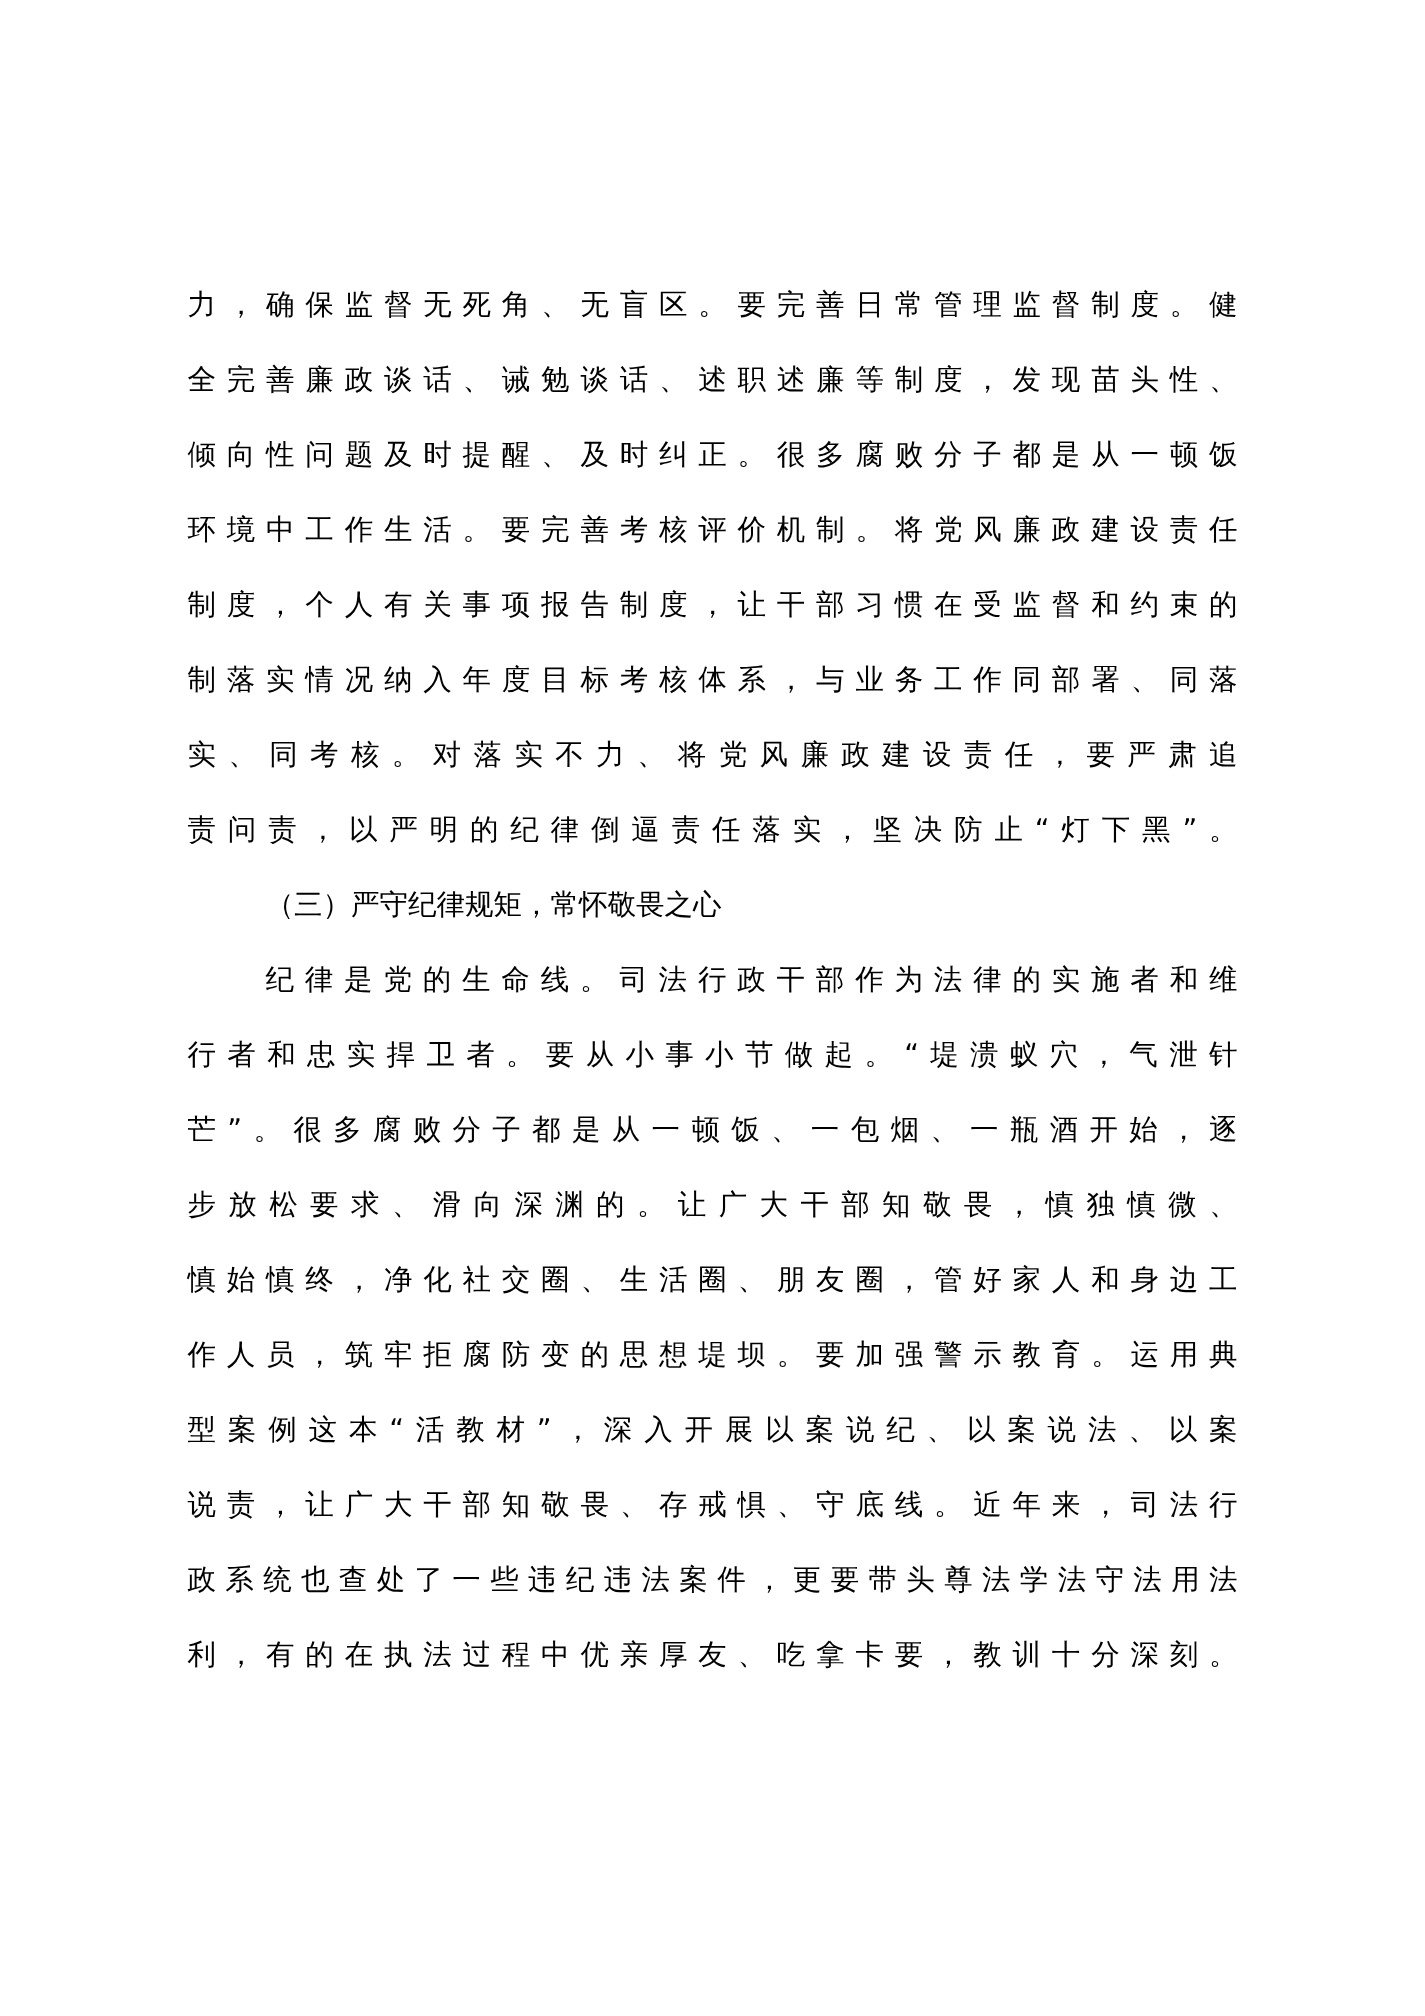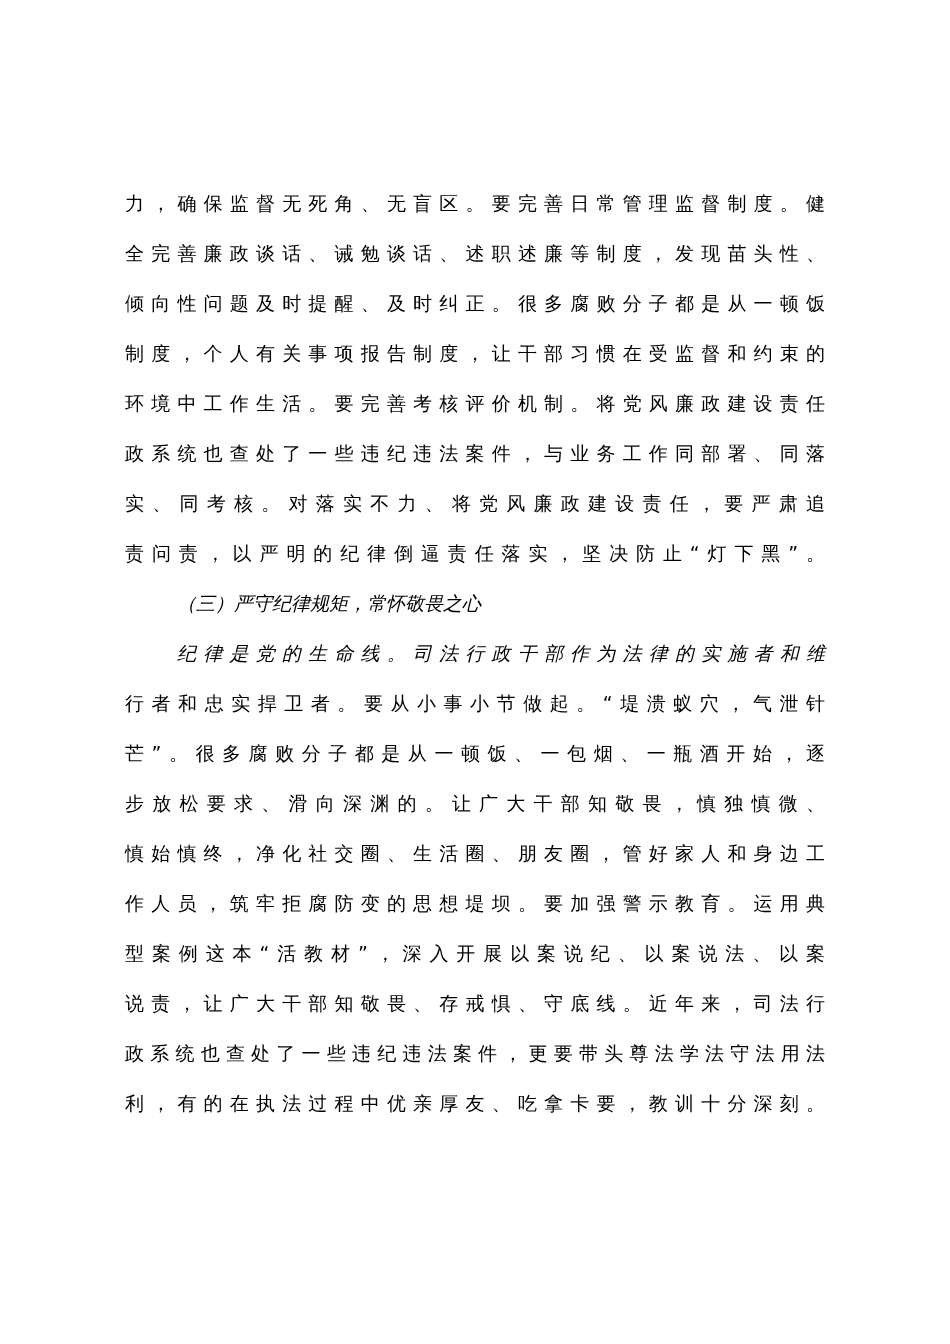--- a/index.html
+++ b/index.html
@@ -34,38 +34,37 @@
   
   .line.j {
     text-align: justify;
     text-align-last: justify;
     -moz-text-align-last: justify;
     text-justify: inter-character;
   }
   
   .line.ind {
     padding-left: 52px;
-    font-style: italic;
   }
   .line.h {
     text-align: left;
   }
 </style>
 </head>
 <body>
 
 <div class="page">
   <div class="doc-body">
 
     <div class="line j">力，确保监督无死角、无盲区。要完善日常管理监督制度。健</div>
     <div class="line j">全完善廉政谈话、诫勉谈话、述职述廉等制度，发现苗头性、</div>
     <div class="line j">倾向性问题及时提醒、及时纠正。很多腐败分子都是从一顿饭</div>
+    <div class="line j">环境中工作生活。要完善考核评价机制。将党风廉政建设责任</div>
     <div class="line j">制度，个人有关事项报告制度，让干部习惯在受监督和约束的</div>
-    <div class="line j">环境中工作生活。要完善考核评价机制。将党风廉政建设责任</div>
-    <div class="line j">政系统也查处了一些违纪违法案件，与业务工作同部署、同落</div>
+    <div class="line j">制落实情况纳入年度目标考核体系，与业务工作同部署、同落</div>
     <div class="line j">实、同考核。对落实不力、将党风廉政建设责任，要严肃追</div>
     <div class="line j">责问责，以严明的纪律倒逼责任落实，坚决防止“灯下黑”。</div>
 
     <div class="line h ind">（三）严守纪律规矩，常怀敬畏之心</div>
 
     <div class="line j ind">纪律是党的生命线。司法行政干部作为法律的实施者和维</div>
     <div class="line j">行者和忠实捍卫者。要从小事小节做起。“堤溃蚁穴，气泄针</div>
     <div class="line j">芒”。很多腐败分子都是从一顿饭、一包烟、一瓶酒开始，逐</div>
     <div class="line j">步放松要求、滑向深渊的。让广大干部知敬畏，慎独慎微、</div>
     <div class="line j">慎始慎终，净化社交圈、生活圈、朋友圈，管好家人和身边工</div>

